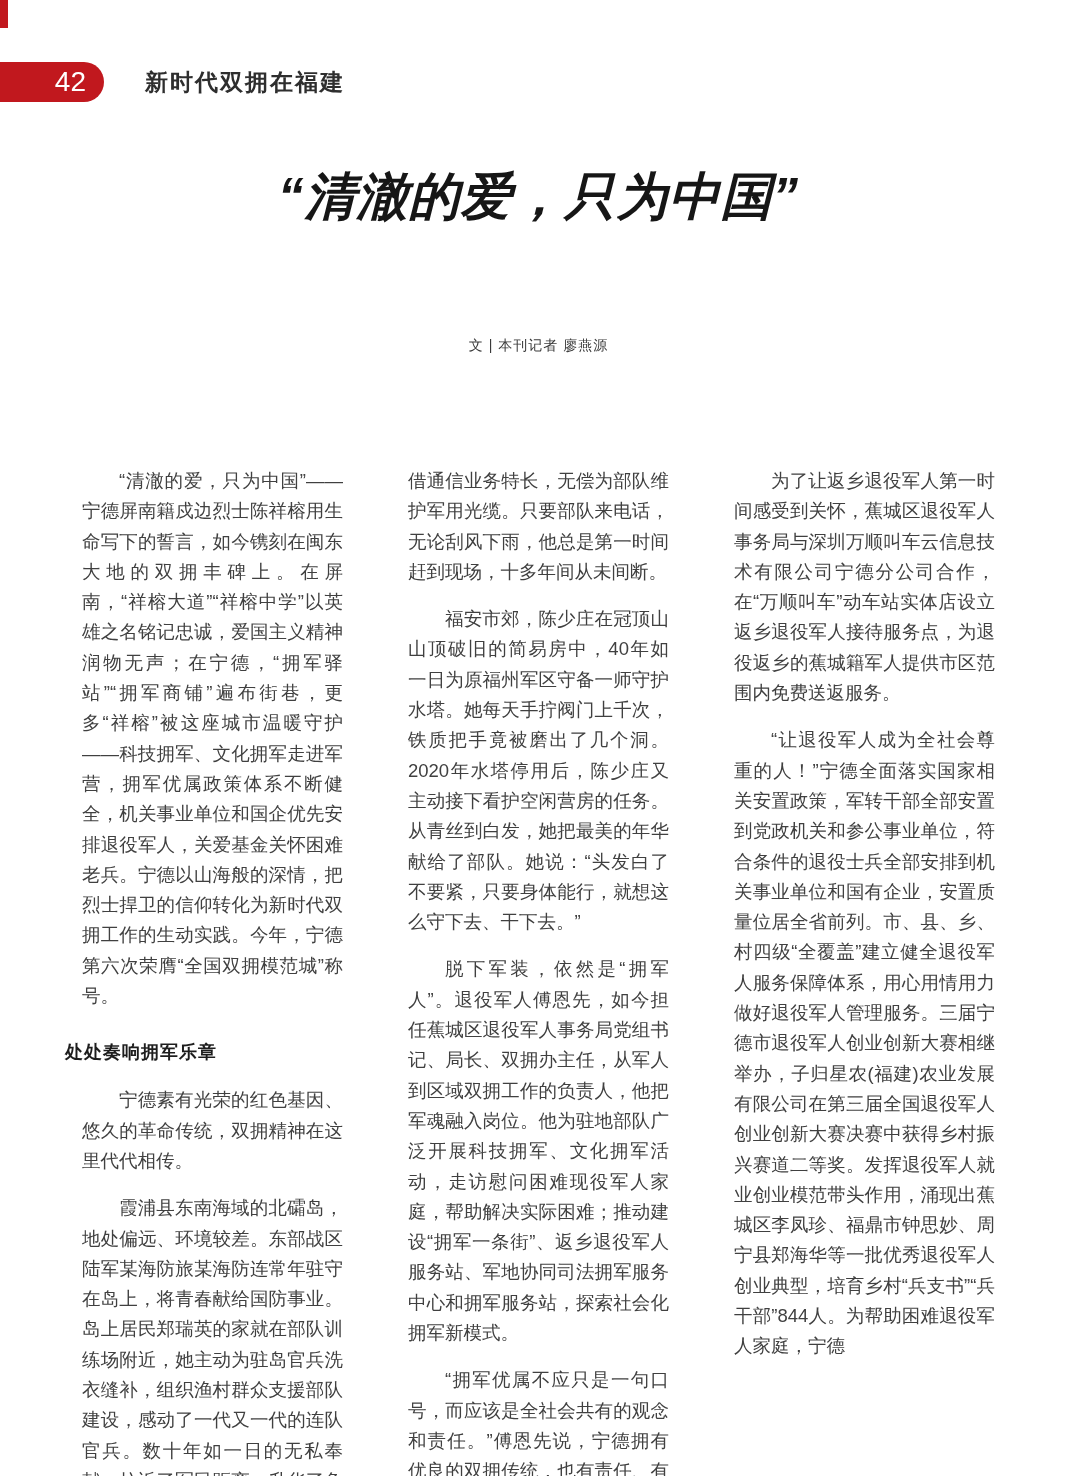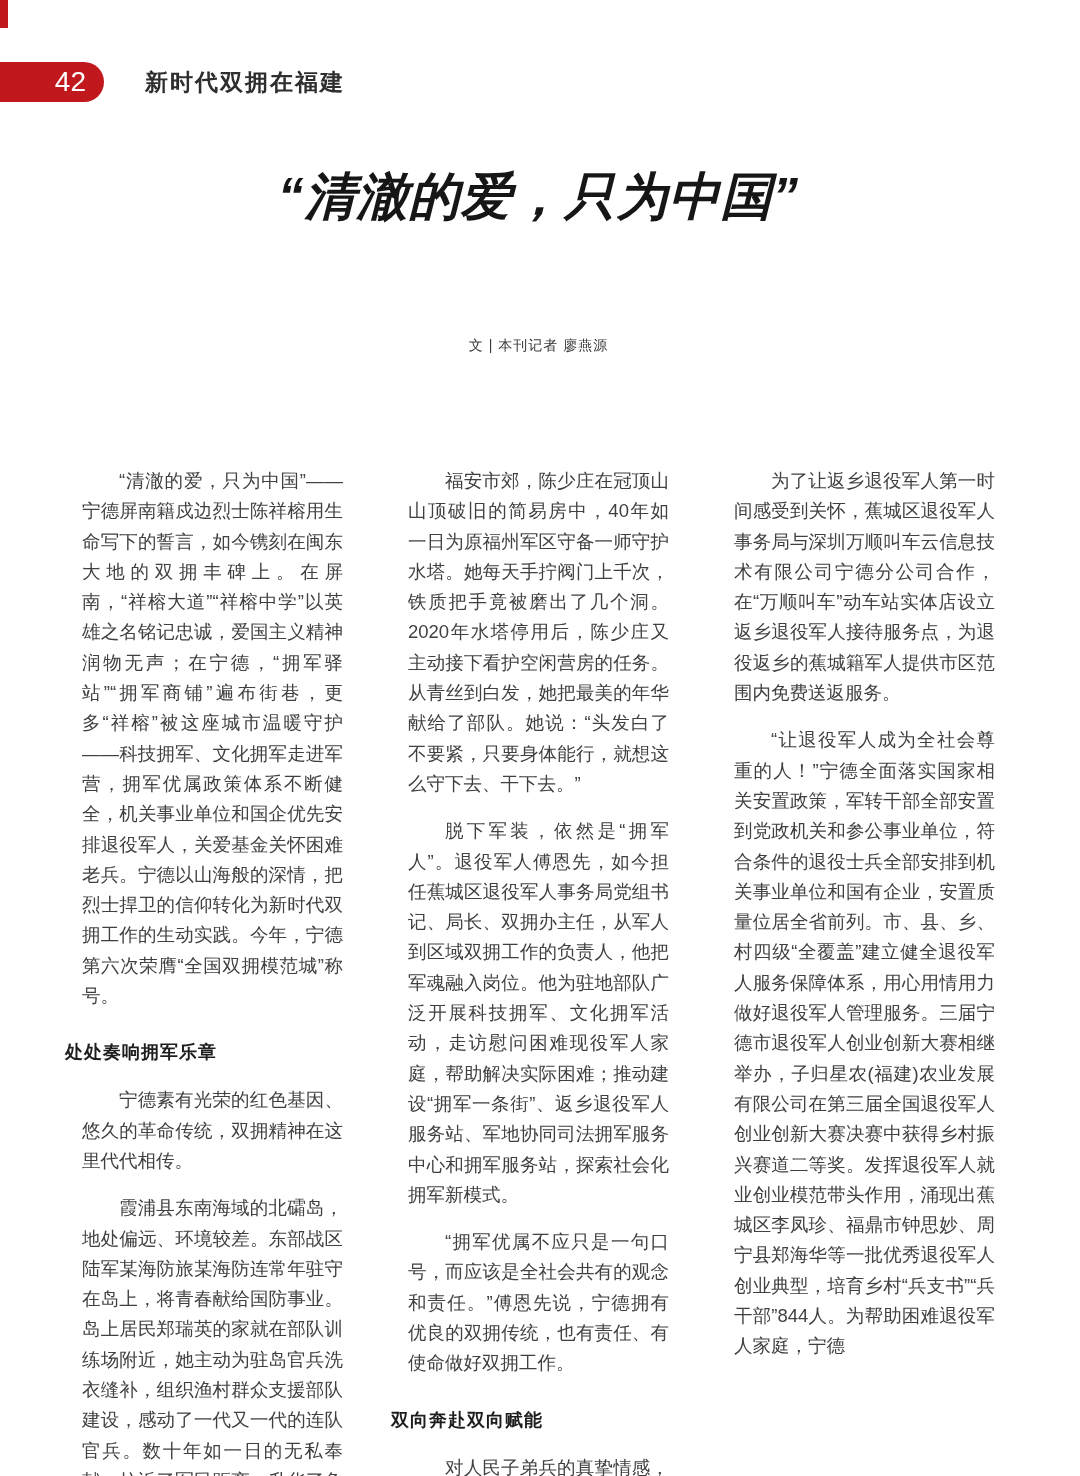--- a/index.html
+++ b/index.html
@@ -118,20 +118,21 @@
 
   <div class="columns">
     <div class="column">
         <p class="indent">“清澈的爱，只为中国”——宁德屏南籍戍边烈士陈祥榕用生命写下的誓言，如今镌刻在闽东大地的双拥丰碑上。在屏南，“祥榕大道”“祥榕中学”以英雄之名铭记忠诚，爱国主义精神润物无声；在宁德，“拥军驿站”“拥军商铺”遍布街巷，更多“祥榕”被这座城市温暖守护——科技拥军、文化拥军走进军营，拥军优属政策体系不断健全，机关事业单位和国企优先安排退役军人，关爱基金关怀困难老兵。宁德以山海般的深情，把烈士捍卫的信仰转化为新时代双拥工作的生动实践。今年，宁德第六次荣膺“全国双拥模范城”称号。</p>
         <h2 class="col-heading">处处奏响拥军乐章</h2>
         <p class="indent">宁德素有光荣的红色基因、悠久的革命传统，双拥精神在这里代代相传。</p>
         <p class="indent">霞浦县东南海域的北礵岛，地处偏远、环境较差。东部战区陆军某海防旅某海防连常年驻守在岛上，将青春献给国防事业。岛上居民郑瑞英的家就在部队训练场附近，她主动为驻岛官兵洗衣缝补，组织渔村群众支援部队建设，感动了一代又一代的连队官兵。数十年如一日的无私奉献，拉近了军民距离，升华了鱼水深情，连队官兵尊敬地唤她“三排阿姨”。</p>
         <p class="indent">古田县城西街道沽洋里村的黄玉翰从小向往军营，因耳膜穿孔未能入伍。多年后，他将遗憾化作拥军热情，凭</p>
       </div>
     <div class="column">
+        <p class="">借通信业务特长，无偿为部队维护军用光缆。只要部队来电话，无论刮风下雨，他总是第一时间赶到现场，十多年间从未间断。</p>
         <p class="indent">福安市郊，陈少庄在冠顶山山顶破旧的简易房中，40年如一日为原福州军区守备一师守护水塔。她每天手拧阀门上千次，铁质把手竟被磨出了几个洞。2020年水塔停用后，陈少庄又主动接下看护空闲营房的任务。从青丝到白发，她把最美的年华献给了部队。她说：“头发白了不要紧，只要身体能行，就想这么守下去、干下去。”</p>
         <p class="indent">脱下军装，依然是“拥军人”。退役军人傅恩先，如今担任蕉城区退役军人事务局党组书记、局长、双拥办主任，从军人到区域双拥工作的负责人，他把军魂融入岗位。他为驻地部队广泛开展科技拥军、文化拥军活动，走访慰问困难现役军人家庭，帮助解决实际困难；推动建设“拥军一条街”、返乡退役军人服务站、军地协同司法拥军服务中心和拥军服务站，探索社会化拥军新模式。</p>
         <p class="indent">“拥军优属不应只是一句口号，而应该是全社会共有的观念和责任。”傅恩先说，宁德拥有优良的双拥传统，也有责任、有使命做好双拥工作。</p>
         <h2 class="col-heading">双向奔赴双向赋能</h2>
         <p class="indent">对人民子弟兵的真挚情感，已经融进闽东人民的血脉之中。</p>
       </div>
     <div class="column">
         <p class="indent">为了让返乡退役军人第一时间感受到关怀，蕉城区退役军人事务局与深圳万顺叫车云信息技术有限公司宁德分公司合作，在“万顺叫车”动车站实体店设立返乡退役军人接待服务点，为退役返乡的蕉城籍军人提供市区范围内免费送返服务。</p>
         <p class="indent">“让退役军人成为全社会尊重的人！”宁德全面落实国家相关安置政策，军转干部全部安置到党政机关和参公事业单位，符合条件的退役士兵全部安排到机关事业单位和国有企业，安置质量位居全省前列。市、县、乡、村四级“全覆盖”建立健全退役军人服务保障体系，用心用情用力做好退役军人管理服务。三届宁德市退役军人创业创新大赛相继举办，子归星农(福建)农业发展有限公司在第三届全国退役军人创业创新大赛决赛中获得乡村振兴赛道二等奖。发挥退役军人就业创业模范带头作用，涌现出蕉城区李凤珍、福鼎市钟思妙、周宁县郑海华等一批优秀退役军人创业典型，培育乡村“兵支书”“兵干部”844人。为帮助困难退役军人家庭，宁德</p>
       </div>

